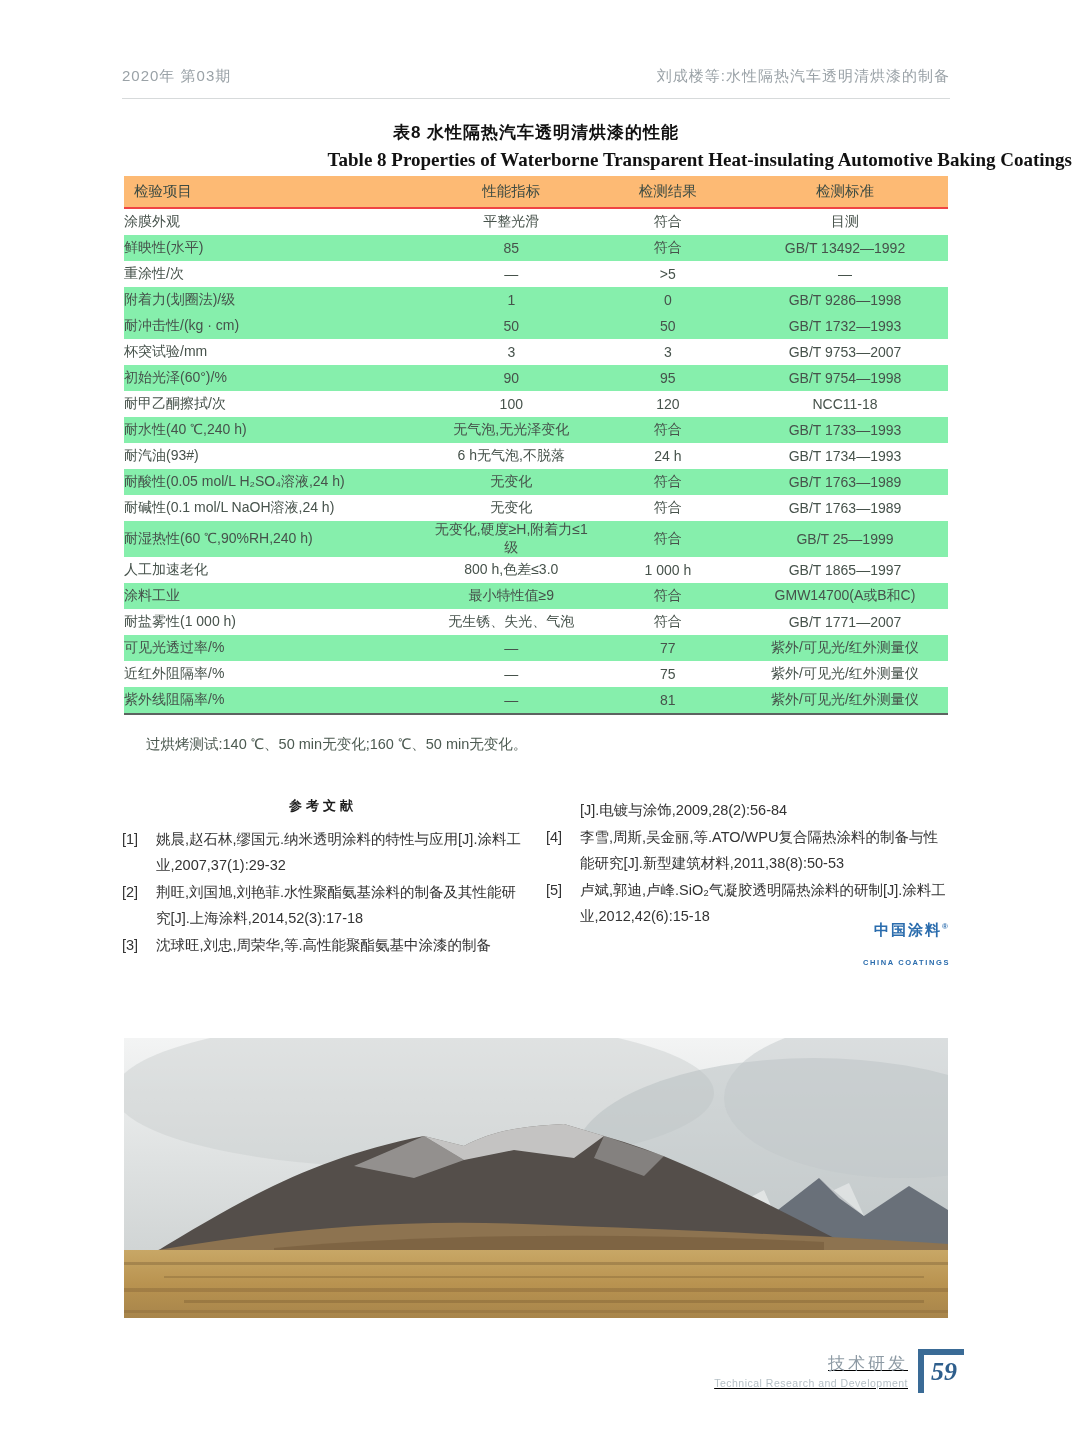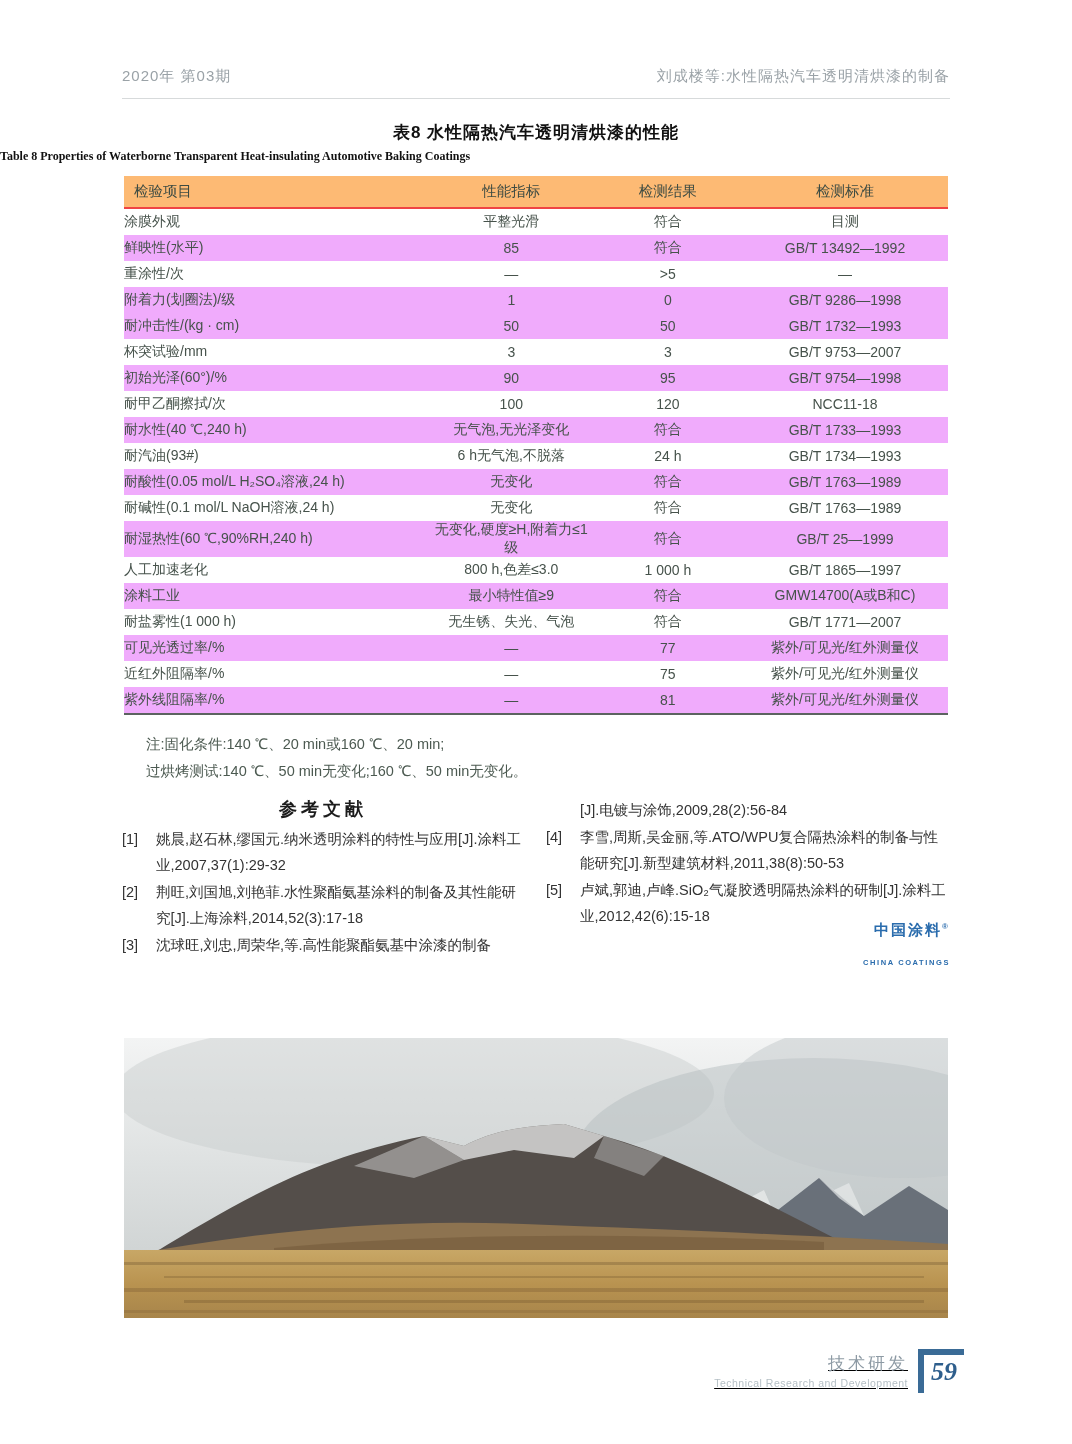--- a/index.html
+++ b/index.html
@@ -14,48 +14,48 @@
     display:flex;justify-content:space-between;align-items:flex-end;
     color:#9aa2a7;font-size:15px;letter-spacing:1px;
     padding-bottom:12px;border-bottom:1px solid #d7dadb;
   }
   
   .title-zh{
     position:absolute;left:0;right:0;top:121px;text-align:center;
     font-size:17px;font-weight:bold;color:#111;letter-spacing:1px;
   }
   .title-en{
-    position:absolute;left:0;right:0;top:149px;text-align:left;
-    font-family:"Liberation Serif",serif;font-size:12px;font-weight:bold;color:#111;
+    position:absolute;left:0;right:0;top:149px;text-align:right;
+    font-family:"Liberation Serif",serif;font-size:19px;font-weight:bold;color:#111;
   }
   
   .table-wrap{position:absolute;left:124px;top:176px;width:824px;}
   table.props{
     border-collapse:collapse;width:100%;
     font-size:14px;color:#46524b;border-bottom:2px solid #5c6360;
   }
   table.props th{
     background:#fdba74;font-weight:normal;font-size:14.5px;color:#3d4b42;
     height:29px;border-bottom:2px solid #ef4444;
   }
   table.props td{height:26px;padding:0;}
-  tr.green td{background:#f0abfc;}
+  tr.green td{background:#86efac;}
   td.c0,th.c0{width:37%;text-align:left;padding-left:10px;}
   td.c1,th.c1{width:20%;text-align:center;}
   td.c2,th.c2{width:18%;text-align:center;}
   td.c3,th.c3{width:25%;text-align:center;}
   
   .table-notes{
     position:absolute;left:146px;top:731px;width:800px;
     font-size:14.5px;color:#4c5a51;line-height:27px;
   }
   
   .refs-heading{
     position:absolute;left:122px;top:797px;width:402px;text-align:center;
-    font-size:18px;font-weight:bold;color:#1c1c1c;letter-spacing:4px;
+    font-size:13px;font-weight:bold;color:#1c1c1c;letter-spacing:4px;
   }
   .refs-col{position:absolute;width:404px;font-size:14.5px;color:#333;}
   .refs-left{left:122px;top:826px;}
   .refs-right{left:546px;top:797px;}
   .ref-item{display:flex;line-height:26px;margin-bottom:1px;}
   .ref-num{width:34px;flex:0 0 34px;}
   .ref-txt{flex:1;}
   
   .logo{
     position:absolute;left:840px;top:921px;width:110px;text-align:right;
@@ -217,21 +217,20 @@
           <td class="c0">紫外线阻隔率/%</td>
           <td class="c1">—</td>
           <td class="c2">81</td>
           <td class="c3">紫外/可见光/红外测量仪</td>
         </tr>
       </tbody>
   </table>
 </div>
 
 <div class="table-notes">
-  <div>注:固化条件:140 ℃、20 min或160 ℃、20 min;</div>
   <div>过烘烤测试:140 ℃、50 min无变化;160 ℃、50 min无变化。</div>
 </div>
 
 <div class="refs-heading">参考文献</div>
 <div class="refs-col refs-left">
     <div class="ref-item">
       <span class="ref-num">[1]</span>
       <span class="ref-txt">姚晨,赵石林,缪国元.纳米透明涂料的特性与应用[J].涂料工业,2007,37(1):29-32</span>
     </div>
     <div class="ref-item">

